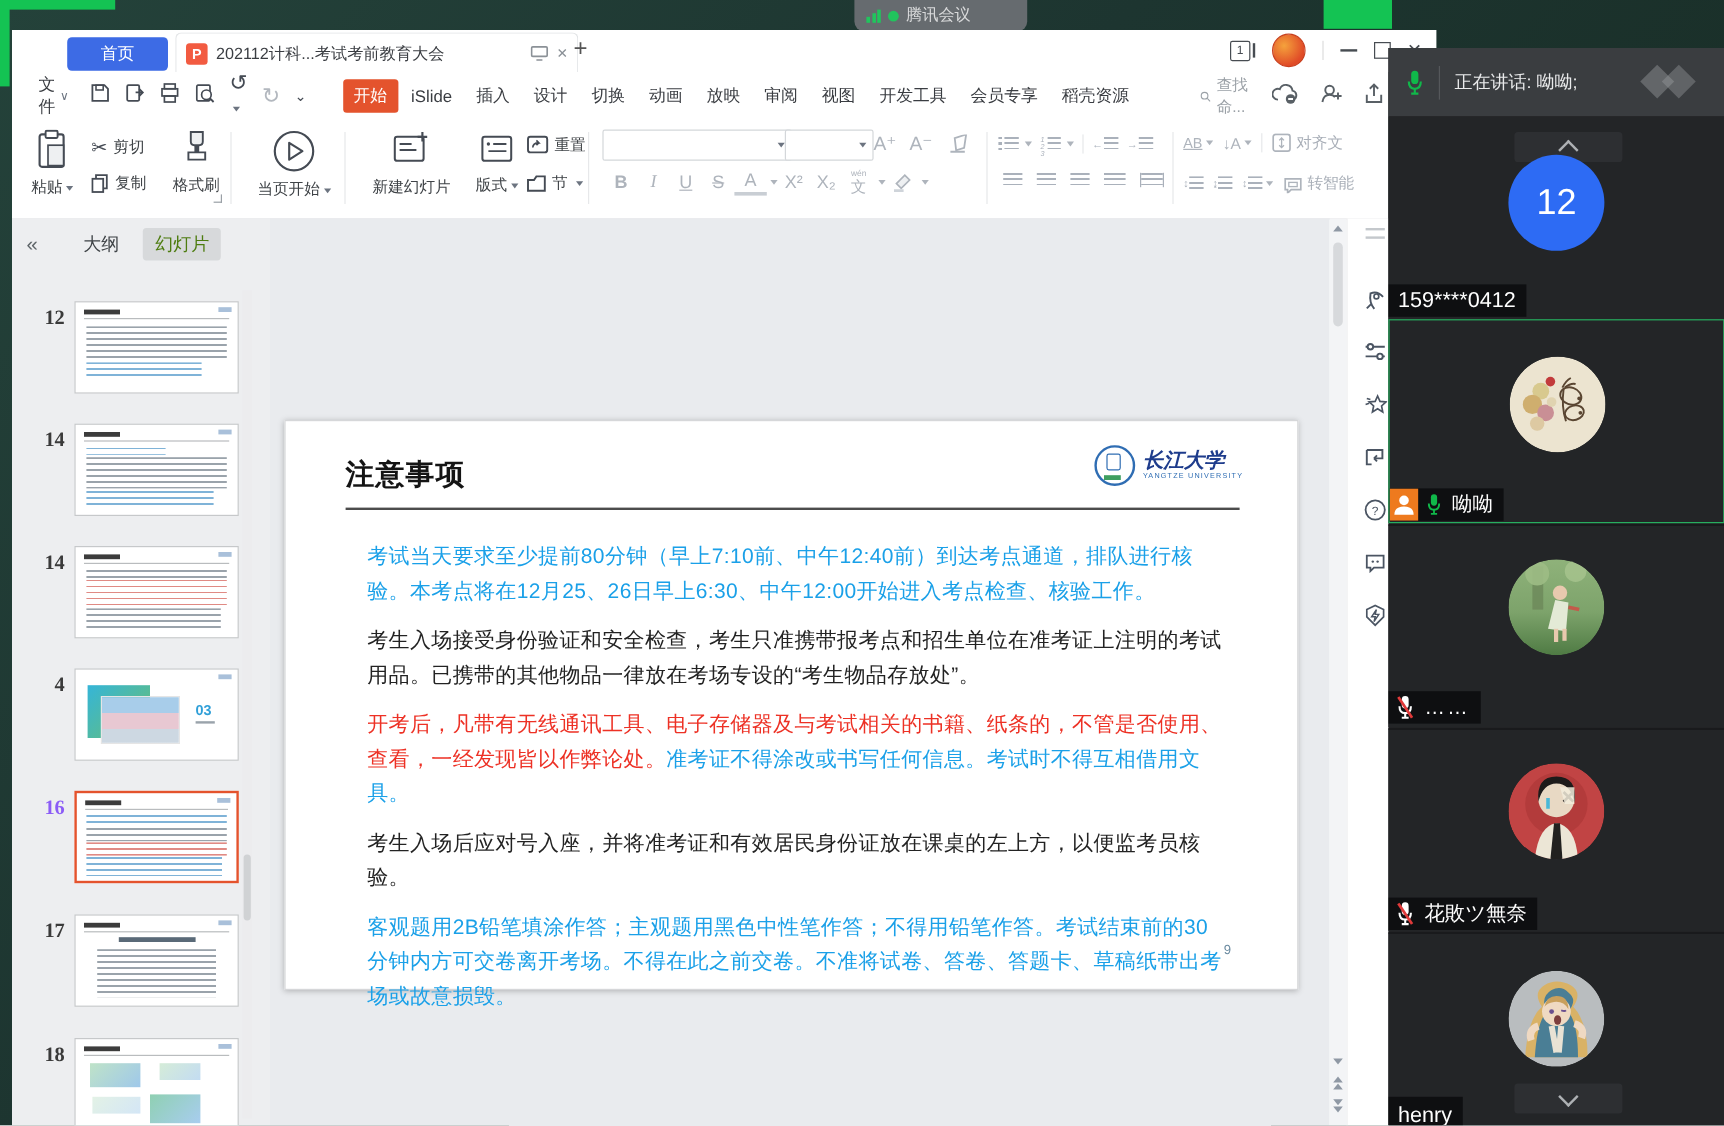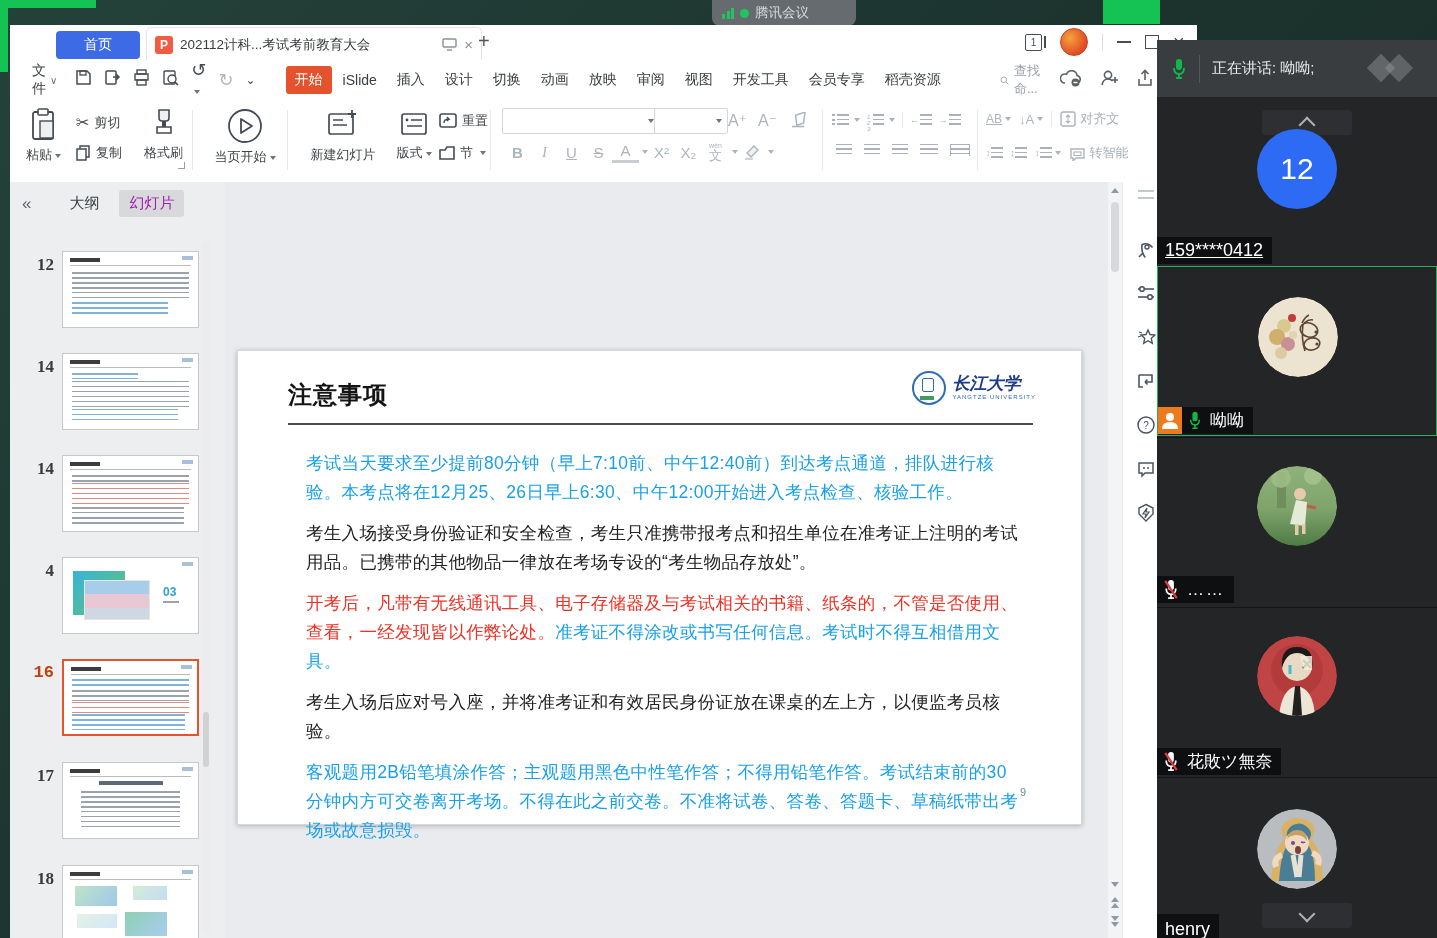--- a/index.html
+++ b/index.html
@@ -31,21 +31,21 @@
   .caret{display:inline-block;width:0;height:0;border-left:3.5px solid transparent;
     border-right:3.5px solid transparent;border-top:4px solid #6c7480;margin-left:3px;vertical-align:middle;}
   .combo{height:24px;border:1px solid #d4d7da;border-radius:2px;background:#fff;display:flex;
     align-items:center;justify-content:flex-end;padding:0 5px;}
   .fbtn{width:27px;height:24px;display:flex;align-items:center;justify-content:center;
     color:#aeb4bc;font-size:15px;}
   .lines{width:16px;height:12px;background:repeating-linear-gradient(to bottom,#aab1bb 0 1.5px,transparent 1.5px 4.5px);}
   
   #leftpanel{left:0;top:157px;width:215px;height:756px;background:#edeef0;}
   .ptab{font-size:15px;color:#3f4347;padding:4px 10px;border-radius:3px;}
-  .ptab.active{background:#d7d9db;color:#a21caf;}
+  .ptab.active{background:#d7d9db;color:#4d7c0f;}
   .thumbrow{position:absolute;left:6px;display:flex;}
   .thumbnum{width:38px;text-align:right;padding-right:8px;font-family:"Liberation Serif","DejaVu Serif",serif;
     font-weight:700;font-size:17px;color:#3a3a3a;padding-top:4px;}
   .thumbbox{width:137px;height:77px;background:#fff;border:1px solid #c6c8ca;position:relative;box-sizing:border-box;}
   .thumbbox.selected{border:2px solid #e4532d;}
   .mini-head{position:absolute;left:7px;top:6px;width:30px;height:4px;background:#3c3c3c;}
   .mini-rule{position:absolute;left:7px;right:7px;top:13px;height:1px;background:#b9bcbe;}
   .mini-logo{position:absolute;right:5px;top:4px;width:11px;height:4px;background:#a9c0da;}
   .mlines{position:absolute;left:9px;right:9px;}
   .glines{background:repeating-linear-gradient(to bottom,#9aa3ab 0 1.5px,transparent 1.5px 5px);}
@@ -439,21 +439,21 @@
         <div class="thumbnum">4</div>
         <div class="thumbbox">
             <i class="mini-logo"></i>
           <i class="abs" style="left:10px;top:13px;width:52px;height:44px;background:linear-gradient(135deg,#35b5d8,#6cbf6e);"></i>
           <i class="abs" style="left:22px;top:23px;width:64px;height:38px;background:linear-gradient(to bottom,#a8cdea 0 35%,#e8c8d2 35% 70%,#cdd8e2 70%);box-shadow:0 0 0 1px #e5e5e5;"></i>
           <span class="abs" style="left:100px;top:27px;color:#2f9fd8;font-weight:bold;font-size:12px;">03</span>
           <i class="abs" style="left:100px;top:43px;width:16px;height:2px;background:#9aa3ab;"></i>
           </div>
       </div>
       <div class="thumbrow" style="top:477px;">
-        <div class="thumbnum" style="color:#c2410c;font-family:Liberation Mono, monospace;">16</div>
+        <div class="thumbnum" style="color:#8b5cf6;">16</div>
         <div class="thumbbox selected">
             <i class="mini-head"></i>
             <i class="mini-rule"></i>
             <i class="mini-logo"></i>
           <i class="mlines blines abs" style="left:8px;right:8px;top:18px;height:10px;"></i>
           <i class="mlines glines abs" style="left:8px;right:8px;top:29px;height:11px;"></i>
           <i class="mlines rlines abs" style="left:8px;right:8px;top:41px;height:11px;"></i>
           <i class="mlines blines abs" style="left:8px;right:12px;top:53px;height:16px;"></i>
           </div>
       </div>
@@ -601,21 +601,21 @@
       </span>
     </div>
 
     <div class="tile" style="top:57px;height:169px;border-top:none;">
       <div class="tilebtn" style="top:13px;">
           <span class="chev up"></span>
         </div>
       <div class="countcircle" style="top:32px;">
         <span>12</span>
       </div>
-      <div class="namebadge" style="bottom:2px;font-size:18px;text-decoration:underline;">
+      <div class="namebadge" style="bottom:2px;font-size:18px;">
         <span class="nm">159****0412</span>
       </div>
     </div>
 
     <div class="tile speaking" style="top:226px;height:170px;">
       <div class="avatar" style="top:30px;">
         <svg width="80" height="80" viewBox="0 0 80 80">
             <circle cx="40" cy="40" r="40" fill="#ece4d0"></circle>
             <g stroke="#5a4632" fill="none" stroke-width="1.6">
               <ellipse cx="51" cy="33" rx="9" ry="7" transform="rotate(20 51 33)"></ellipse>

